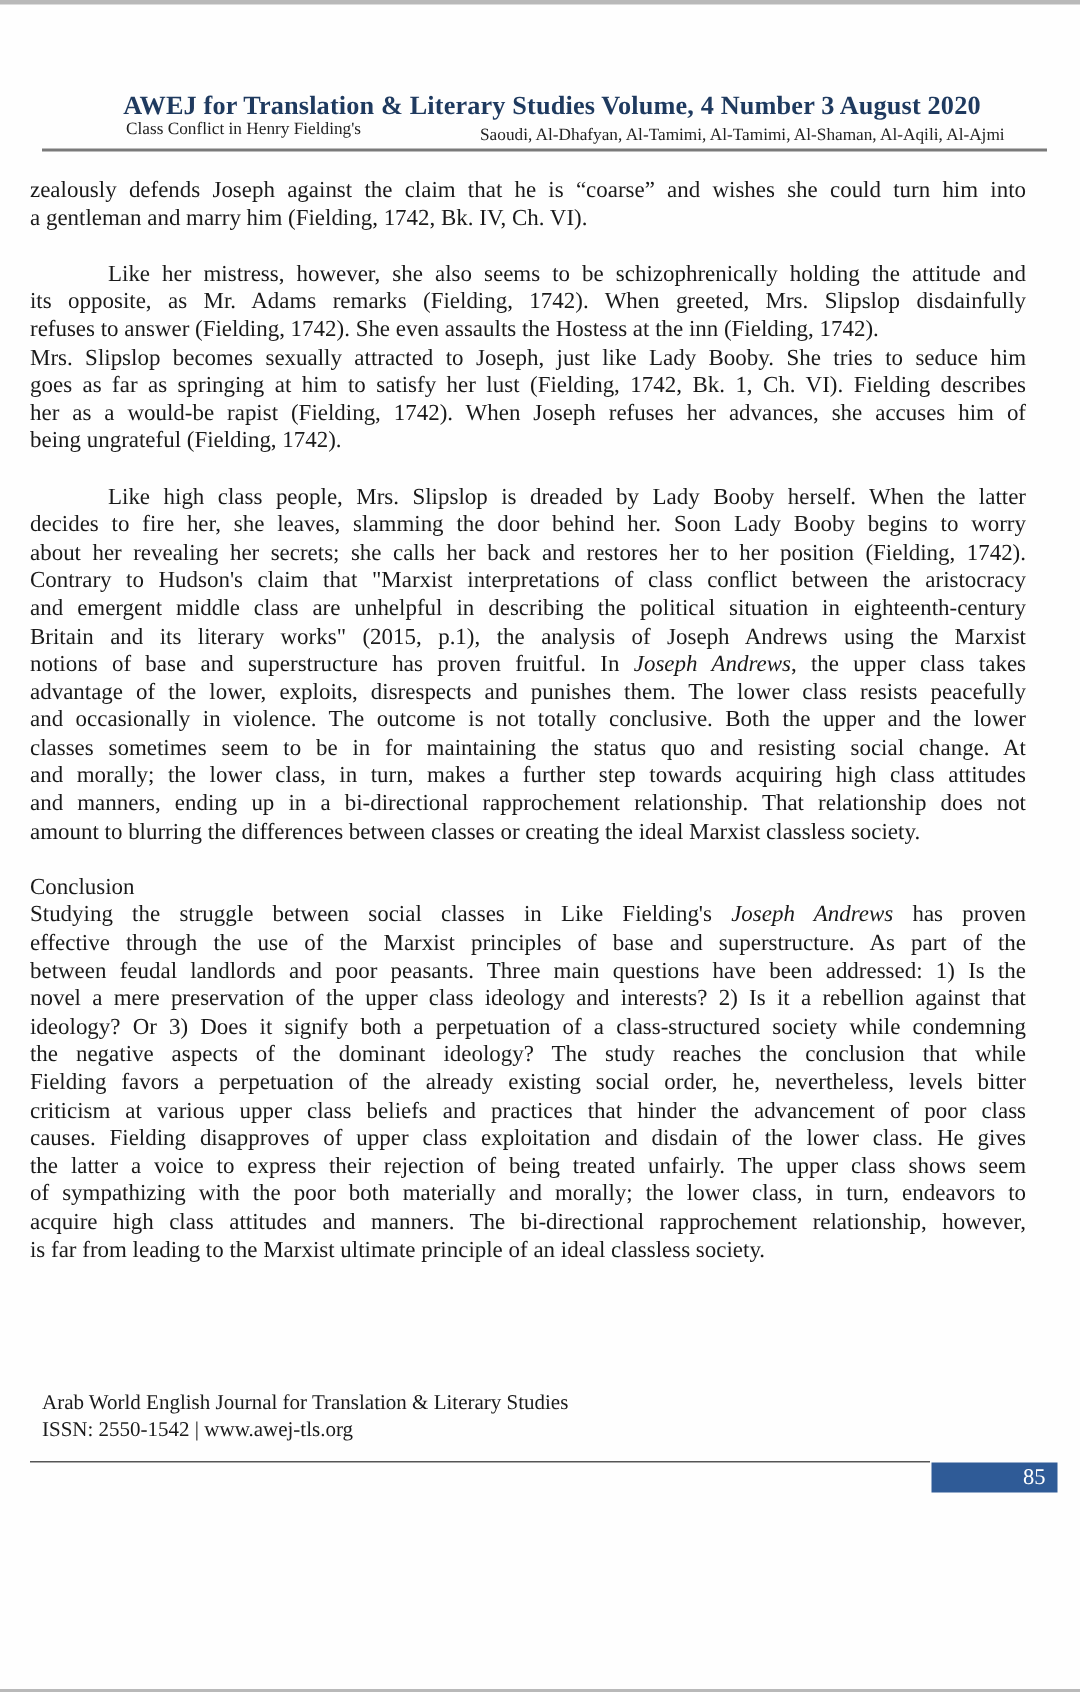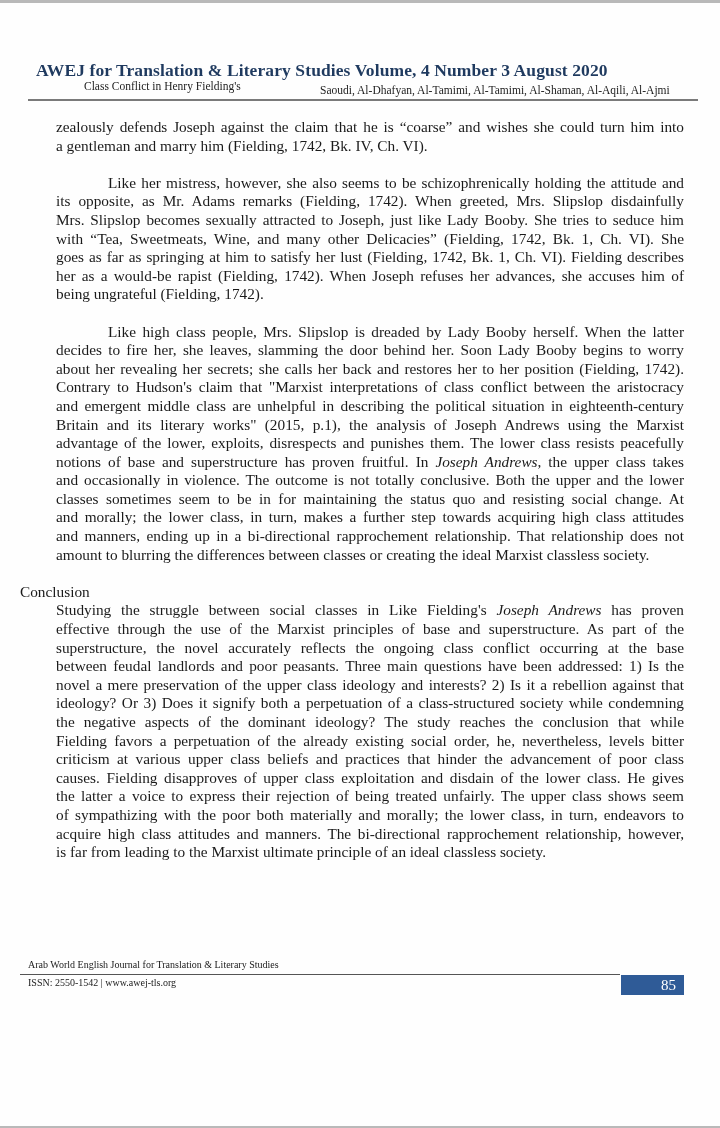--- a/index.html
+++ b/index.html
@@ -5,42 +5,42 @@
     html, body { margin: 0; padding: 0; }
     body {
       width: 720px; height: 1128px; position: relative; overflow: hidden;
       background: #fefefe;
       font-family: "Liberation Serif", serif;
       color: #1a1a1a;
     }
     .top-edge { position: absolute; left: 0; top: 0; width: 720px; height: 3px; background: #b9b9b9; }
     .bottom-edge { position: absolute; left: 0; bottom: 0; width: 720px; height: 2px; background: #b9b9b9; }
 
-    .header { position: absolute; left: 36px; top: 60px; width: 664px; }
+    .header { position: absolute; left: 36px; top: 60px; width: 664px; text-align: center; }
     .journal-title {
       font-family: "Liberation Serif", serif; font-weight: bold;
       font-size: 17.5px; color: #1f3a5f; letter-spacing: 0.1px; line-height: 20px;
     }
     .header-sub { position: relative; height: 16px; font-size: 11.5px; color: #222; margin-left: 48px; }
     .header-sub .left { position: absolute; left: 0; top: 0; }
     .header-sub .right { position: absolute; left: 236px; top: 4px; }
     .header-rule { position: absolute; left: 28px; top: 99px; width: 670px; height: 2px; background: #7a7a7a; }
 
     .content { position: absolute; left: 20px; top: 118px; width: 664px; font-size: 15.3px; line-height: 18.6px; }
     .content .gap { height: 18.6px; }
     .content .heading { font-weight: normal; }
-    .content .line { display: block; text-align: justify; text-align-last: justify; white-space: nowrap; margin-left: 36px; }
+    .content .line { display: block; text-align: justify; text-align-last: justify; white-space: nowrap; }
     .content .line.last { text-align-last: left; }
     .content .line.ind { padding-left: 52px; }
     em { font-style: italic; }
 
     .footer-rule { position: absolute; left: 20px; top: 974px; width: 600px; height: 1px; background: #555; }
-    .footer { position: absolute; left: 28px; top: 956px; font-size: 10px; line-height: 18px; color: #1a1a1a; }
+    .footer { position: absolute; left: 28px; top: 927px; font-size: 14px; line-height: 18px; color: #1a1a1a; }
     .page-box {
-      position: absolute; left: 621px; top: 975px; width: 63px; height: 20px;
+      position: absolute; left: 621px; top: 975px; width: 84px; height: 20px;
       background: #2f5b97; color: #fff; font-size: 15px; line-height: 20px;
       text-align: right; padding-right: 8px; box-sizing: border-box;
     }
   </style>
 </head>
 <body>
 
 <div class="top-edge"></div>
 
 <div class="header">
@@ -54,48 +54,47 @@
 
 <div class="content">
   <div>
     <span class="line">zealously defends Joseph against the claim that he is “coarse” and wishes she could turn him into</span>
     <span class="line last">a gentleman and marry him (Fielding, 1742, Bk. IV, Ch. VI).</span>
   </div>
   <div class="gap"></div>
   <div>
     <span class="line ind">Like her mistress, however, she also seems to be schizophrenically holding the attitude and</span>
     <span class="line">its opposite, as Mr. Adams remarks (Fielding, 1742). When greeted, Mrs. Slipslop disdainfully</span>
+    <span class="line last">refuses to answer (Fielding, 1742). She even assaults the Hostess at the inn (Fielding, 1742).</span>
     <span class="line">Mrs. Slipslop becomes sexually attracted to Joseph, just like Lady Booby. She tries to seduce him</span>
-    <span class="line">with “Tea, Sweetmeats, Wine, and many other Delicacies” (Fielding, 1742, Bk. 1, Ch. VI). She</span>
     <span class="line">goes as far as springing at him to satisfy her lust (Fielding, 1742, Bk. 1, Ch. VI).  Fielding describes</span>
     <span class="line">her as a would-be rapist (Fielding, 1742). When Joseph refuses her advances, she accuses him of</span>
     <span class="line last">being ungrateful (Fielding, 1742).</span>
   </div>
   <div class="gap"></div>
   <div>
     <span class="line ind">Like high class people, Mrs. Slipslop is dreaded by Lady Booby herself. When the latter</span>
     <span class="line">decides to fire her, she leaves, slamming the door behind her. Soon Lady Booby begins to worry</span>
     <span class="line">about her revealing her secrets; she calls her back and restores her to her position (Fielding, 1742).</span>
     <span class="line">Contrary to Hudson's claim that "Marxist interpretations of class conflict between the aristocracy</span>
     <span class="line">and emergent middle class are unhelpful in describing the political situation in eighteenth-century</span>
     <span class="line">Britain and its literary works" (2015, p.1), the analysis of Joseph Andrews using the Marxist</span>
+    <span class="line"><span>notions of base and superstructure has proven fruitful. In </span><em>Joseph Andrews</em><span>, the upper class takes</span></span>
     <span class="line">advantage of the lower, exploits, disrespects and punishes them. The lower class resists peacefully</span>
-    <span class="line"><span>notions of base and superstructure has proven fruitful. In </span><em>Joseph Andrews</em><span>, the upper class takes</span></span>
     <span class="line">and occasionally in violence. The outcome is not totally conclusive. Both the upper and the lower</span>
     <span class="line">classes sometimes seem to be in for maintaining the status quo and resisting social change. At</span>
     <span class="line">and morally; the lower class, in turn, makes a further step towards acquiring high class attitudes</span>
     <span class="line">and manners, ending up in a bi-directional rapprochement relationship. That relationship does not</span>
     <span class="line last">amount to blurring the differences between classes or creating the ideal Marxist classless society.</span>
   </div>
   <div class="gap"></div>
   <div class="heading">Conclusion</div>
   <div>
     <span class="line"><span>Studying the struggle between social classes in Like Fielding's </span><em>Joseph Andrews</em><span> has proven</span></span>
     <span class="line">effective through the use of the Marxist principles of base and superstructure. As part of the</span>
-    <span class="line">superstructure, the novel accurately reflects the ongoing class conflict occurring at the base</span>
     <span class="line">between feudal landlords and poor peasants. Three main questions have been addressed: 1) Is the</span>
     <span class="line">novel a mere preservation of the upper class ideology and interests? 2) Is it a rebellion against that</span>
     <span class="line">ideology? Or 3) Does it signify both a perpetuation of a class-structured society while condemning</span>
     <span class="line">the negative aspects of the dominant ideology? The study reaches the conclusion that while</span>
     <span class="line">Fielding favors a perpetuation of the already existing social order, he, nevertheless, levels bitter</span>
     <span class="line">criticism at various upper class beliefs and practices that hinder the advancement of poor class</span>
     <span class="line">causes. Fielding disapproves of upper class exploitation and disdain of the lower class. He gives</span>
     <span class="line">the latter a voice to express their rejection of being treated unfairly. The upper class shows seem</span>
     <span class="line">of sympathizing with the poor both materially and morally; the lower class, in turn, endeavors to</span>
     <span class="line">acquire high class attitudes and manners. The bi-directional rapprochement relationship, however,</span>

